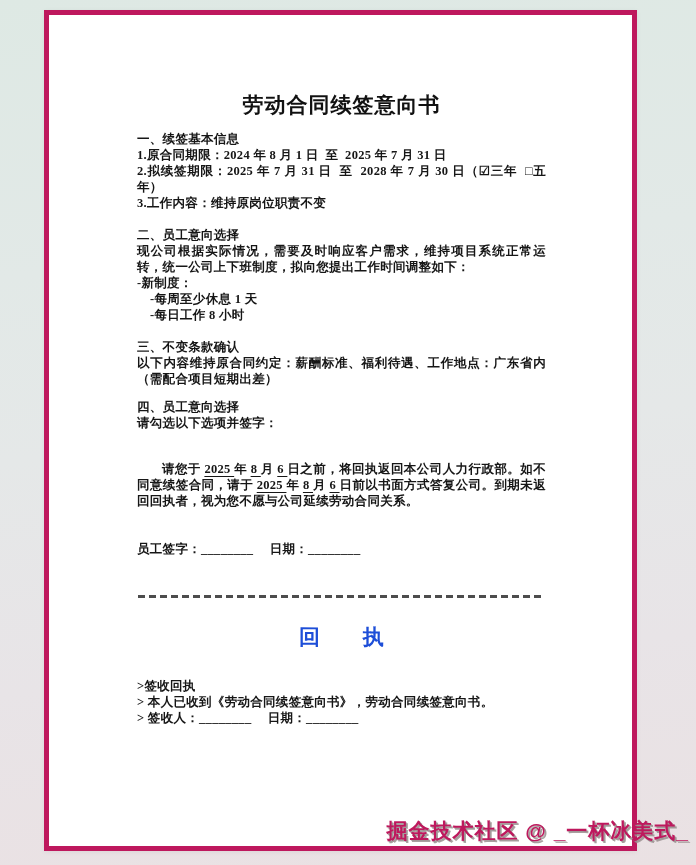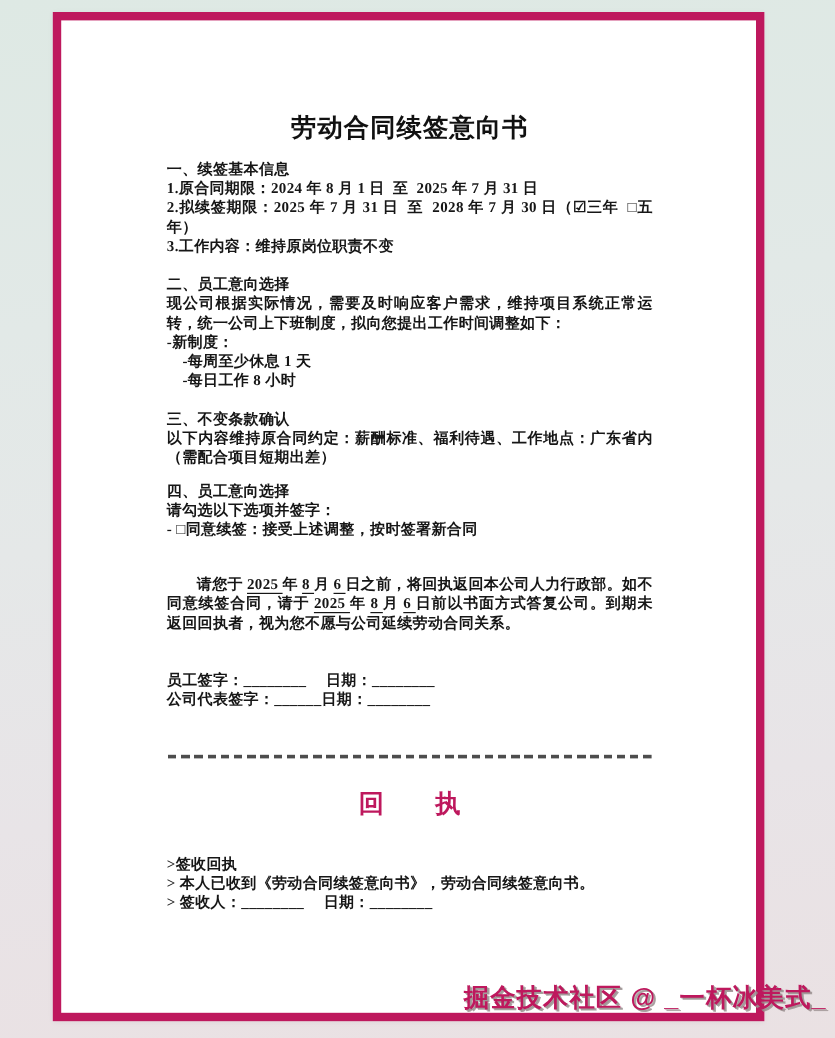--- a/index.html
+++ b/index.html
@@ -9,21 +9,21 @@
     overflow: hidden;
     font-family: "Liberation Serif", "DejaVu Serif", serif;
     background: linear-gradient(175deg,
       #dee9e4 0%, #e2e9e7 30%, #e5e8e8 50%, #e8e4e7 75%, #eae1e3 100%);
   }
   .page {
     position: absolute;
     left: 44px; top: 10px;
     width: 593px; height: 841px;
     background: #ffffff;
-    border: 7px solid #be185d;
+    border: 5px solid #be185d;
     box-sizing: border-box;
     box-shadow: 0 1px 5px rgba(0,0,0,0.06);
   }
   .content {
     padding: 76px 86px 0 88px;
     color: #161616;
     font-size: 12.5px;
     line-height: 16px;
     font-weight: 600;
     letter-spacing: 0.3px;
@@ -58,21 +58,21 @@
       #4d4d4d 0px, #4d4d4d 7px, transparent 7px, transparent 11px);
   }
   h2.receipt-title {
     margin: 26px 0 0 0;
     font-family: "Liberation Sans", "DejaVu Sans", sans-serif;
     font-size: 21px;
     line-height: 26px;
     font-weight: 700;
     text-align: center;
     white-space: pre;
-    color: #be185d;
+    color: #1d4ed8;
   }
   .receipt-body { margin-top: 28px; }
   .receipt-ack-title { font-weight: 700; font-family: Liberation Serif, serif; }
   .book-title { font-weight: 700; }
   .watermark {
     position: absolute;
     right: 7px; bottom: 20px;
     font-family: "Liberation Sans", "DejaVu Sans", sans-serif;
     font-size: 21px;
     font-weight: 600;
@@ -107,28 +107,26 @@
     </div>
 
     <div class="sec mt16">
       <div class="t sec-h">三、不变条款确认</div>
       <div class="t">以下内容维持原合同约定：薪酬标准、福利待遇、工作地点：广东省内（需配合项目短期出差）</div>
     </div>
 
     <div class="sec mt12">
       <div class="t sec-h">四、员工意向选择</div>
       <div class="t">请勾选以下选项并签字：</div>
-      <div class="t"><span>- </span><span class="checkbox-glyph">□</span><span>同意续签：接受上述调整，按时签署新合同</span></div>
     </div>
 
     <div class="t notice"><span>请您于 </span><span class="u">2025 </span><span>年 </span><span class="u">8 </span><span>月 </span><span class="u">6 </span><span>日之前，将回执返回本公司人力行政部。如不同意续签合同，请于 </span><span class="u">2025 </span><span>年 </span><span class="u">8 </span><span>月 </span><span class="u">6 </span><span>日前以书面方式答复公司。到期未返回回执者，视为您不愿与公司延续劳动合同关系。</span></div>
 
     <div class="sig-block">
       <div class="t"><span>员工签字：</span><span>________</span><span>　 日期：</span><span>________</span></div>
-      <div class="t"><span>公司代表签字：</span><span>______</span><span>日期：</span><span>________</span></div>
     </div>
 
     <div class="divider"></div>
 
     <h2 class="receipt-title">回　　执</h2>
 
     <div class="receipt-body">
       <div class="t receipt-ack-title">&gt;签收回执</div>
       <div class="t"><span>&gt; 本人已收到</span><span class="book-title">《劳动合同续签意向书》</span><span>，劳动合同续签意向书。</span></div>
       <div class="t"><span>&gt; 签收人：</span><span>________</span><span>　 日期：</span><span>________</span></div>

